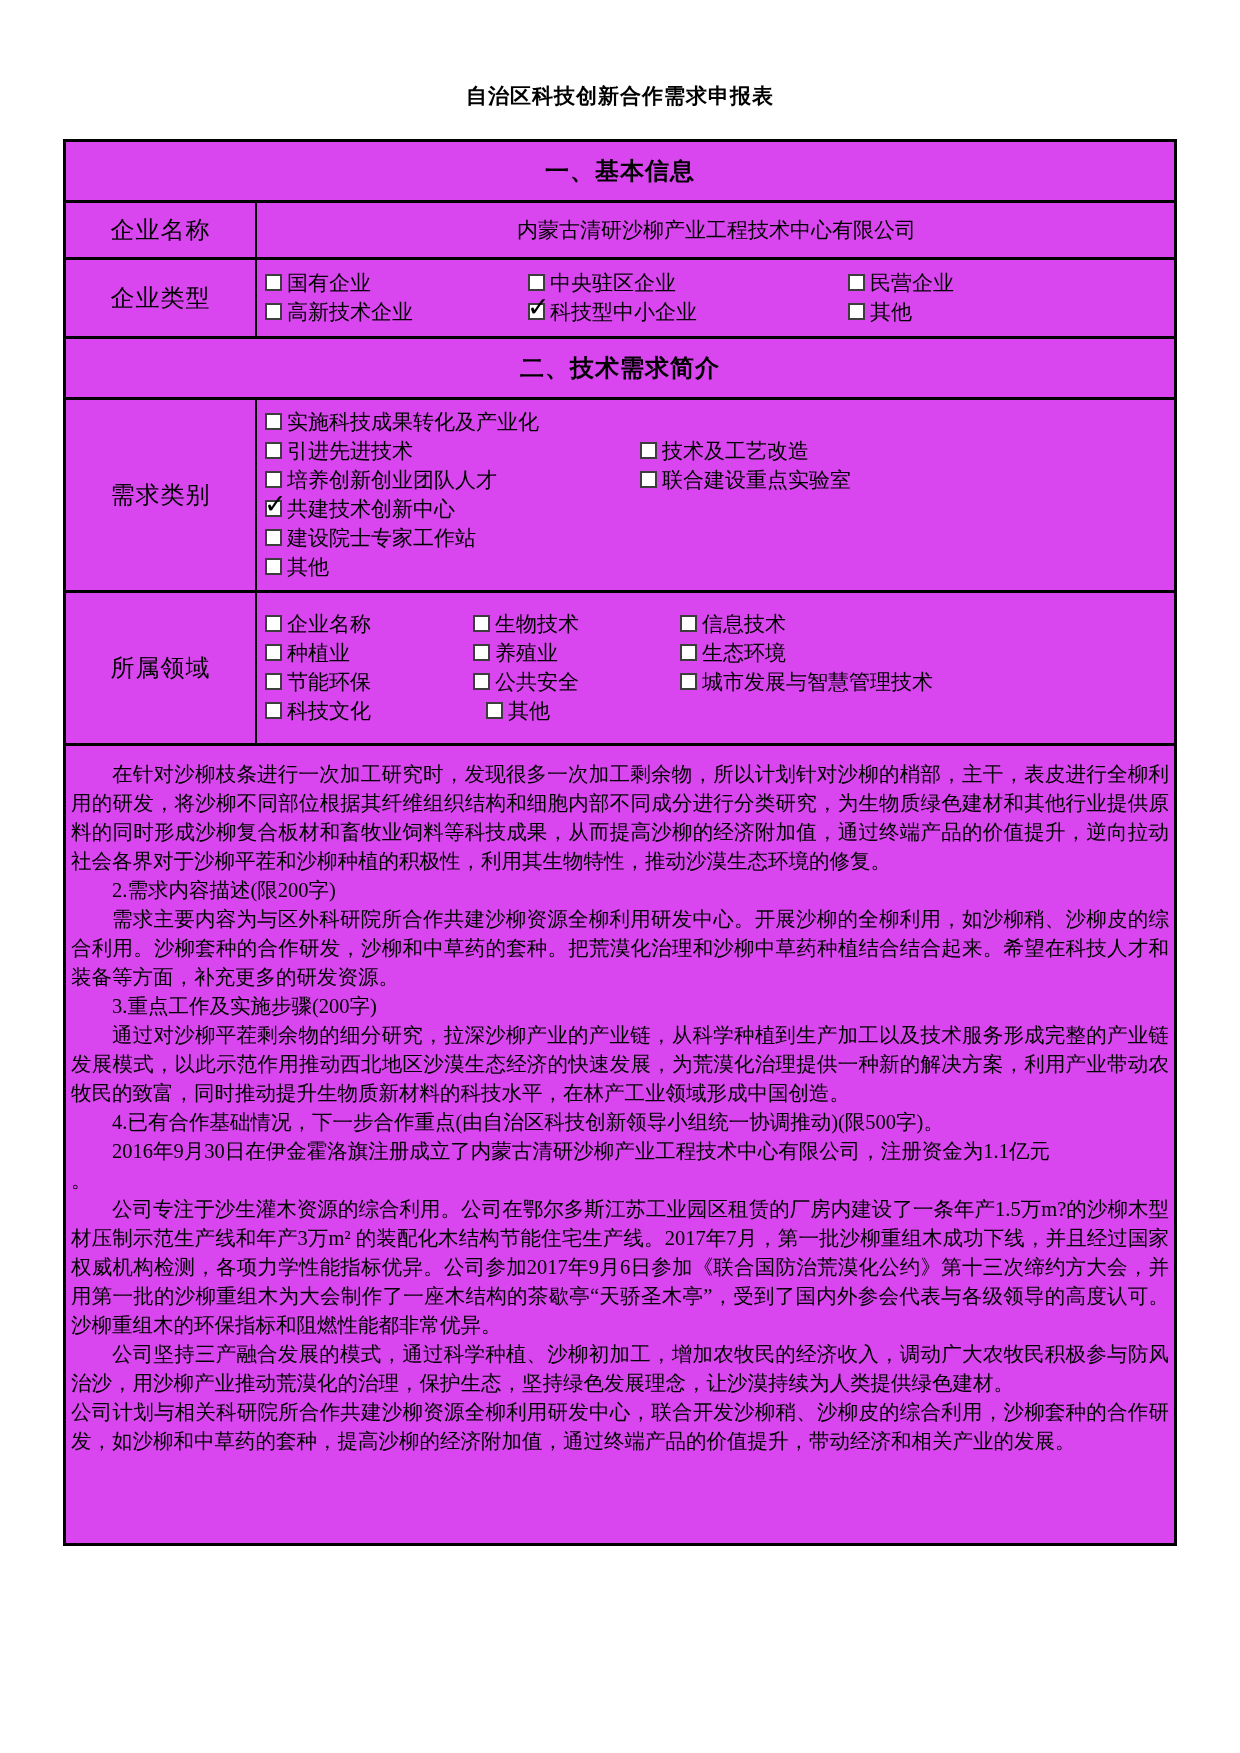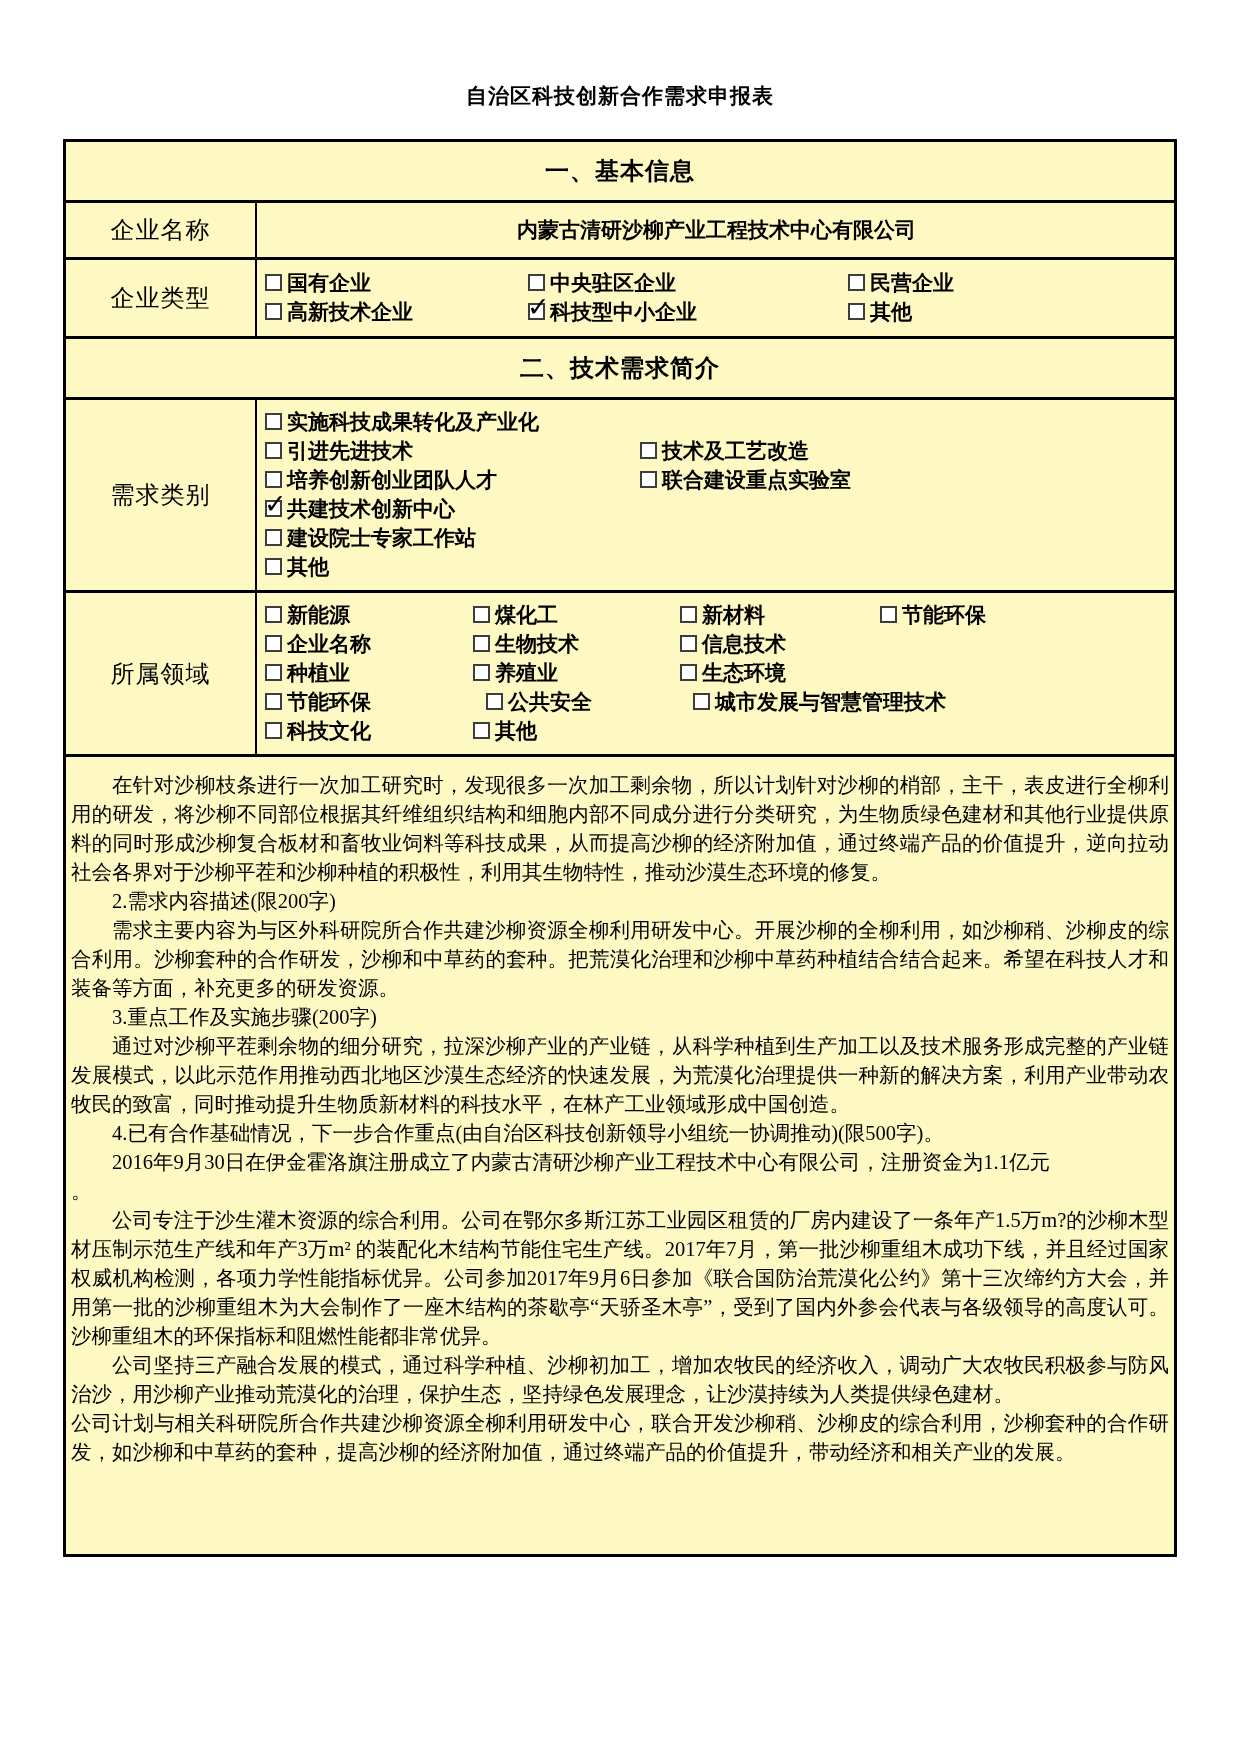--- a/index.html
+++ b/index.html
@@ -11,36 +11,36 @@
   }
   .page{position:relative;width:1240px;height:1753px;background:#fff;overflow:hidden;}
   .doc-title{
     position:absolute;top:82px;left:0;width:100%;
     margin:0;text-align:center;
     font-size:21px;font-weight:bold;letter-spacing:1px;
   }
   .form{
     position:absolute;left:63px;top:139px;width:1114px;
     border:3px solid #000;box-sizing:border-box;
-    background:#fef9c3;
+    background:#d946ef;
   }
   .sec-header{
     height:58px;display:flex;align-items:center;justify-content:center;
     font-size:24px;font-weight:bold;letter-spacing:1px;
   }
   .row{display:flex;border-top:3px solid #000;}
   .label-cell{
     flex:0 0 189px;width:189px;border-right:2px solid #000;
     display:flex;align-items:center;justify-content:center;
     font-size:24px;letter-spacing:1px;
   }
   .value-cell{
     flex:1;min-width:0;
     display:flex;flex-direction:column;justify-content:center;
-    padding:8px 6px 8px 8px;box-sizing:border-box;font-weight:bold;
+    padding:8px 6px 8px 8px;box-sizing:border-box;
   }
   .value-center{align-items:center;font-size:21px;}
   .row-name{min-height:54px;}
   .row-type .value-cell{min-height:76px;}
   .row-cat .value-cell{min-height:176px;}
   .row-field .value-cell{min-height:150px;}
   .cb-line{line-height:29px;white-space:nowrap;font-size:21px;}
   .cb-item{display:inline-block;}
   .cb{
     display:inline-block;width:13px;height:13px;
@@ -111,21 +111,20 @@
           <div class="cb-line"><span class="cb-item"><span class="cb"></span><span class="cb-label">培养创新创业团队人才</span></span><span class="cb-item"><span class="cb"></span><span class="cb-label">联合建设重点实验室</span></span></div>
           <div class="cb-line"><span class="cb-item"><span class="cb checked"></span><span class="cb-label">共建技术创新中心</span></span></div>
           <div class="cb-line"><span class="cb-item"><span class="cb"></span><span class="cb-label">建设院士专家工作站</span></span></div>
           <div class="cb-line"><span class="cb-item"><span class="cb"></span><span class="cb-label">其他</span></span></div>
         </div>
     </div>
 
     <div class="row row-field">
       <div class="label-cell">所属领域</div>
       <div class="value-cell g-ssly">
-          <div class="cb-line"><span class="cb-item"><span class="cb"></span><span class="cb-label">新能源</span></span><span class="cb-item"><span class="cb"></span><span class="cb-label">煤化工</span></span><span class="cb-item"><span class="cb"></span><span class="cb-label">新材料</span></span><span class="cb-item"><span class="cb"></span><span class="cb-label">节能环保</span></span></div>
           <div class="cb-line"><span class="cb-item"><span class="cb"></span><span class="cb-label">企业名称</span></span><span class="cb-item"><span class="cb"></span><span class="cb-label">生物技术</span></span><span class="cb-item"><span class="cb"></span><span class="cb-label">信息技术</span></span></div>
           <div class="cb-line"><span class="cb-item"><span class="cb"></span><span class="cb-label">种植业</span></span><span class="cb-item"><span class="cb"></span><span class="cb-label">养殖业</span></span><span class="cb-item"><span class="cb"></span><span class="cb-label">生态环境</span></span></div>
           <div class="cb-line"><span class="cb-item"><span class="cb"></span><span class="cb-label">节能环保</span></span><span class="cb-item"><span class="cb"></span><span class="cb-label">公共安全</span></span><span class="cb-item"><span class="cb"></span><span class="cb-label">城市发展与智慧管理技术</span></span></div>
           <div class="cb-line"><span class="cb-item"><span class="cb"></span><span class="cb-label">科技文化</span></span><span class="cb-item"><span class="cb"></span><span class="cb-label">其他</span></span></div>
         </div>
     </div>
 
     <div class="detail">
         <p class="para indent">在针对沙柳枝条进行一次加工研究时，发现很多一次加工剩余物，所以计划针对沙柳的梢部，主干，表皮进行全柳利用的研发，将沙柳不同部位根据其纤维组织结构和细胞内部不同成分进行分类研究，为生物质绿色建材和其他行业提供原料的同时形成沙柳复合板材和畜牧业饲料等科技成果，从而提高沙柳的经济附加值，通过终端产品的价值提升，逆向拉动社会各界对于沙柳平茬和沙柳种植的积极性，利用其生物特性，推动沙漠生态环境的修复。</p>
         <p class="para indent">2.需求内容描述(限200字)</p>

